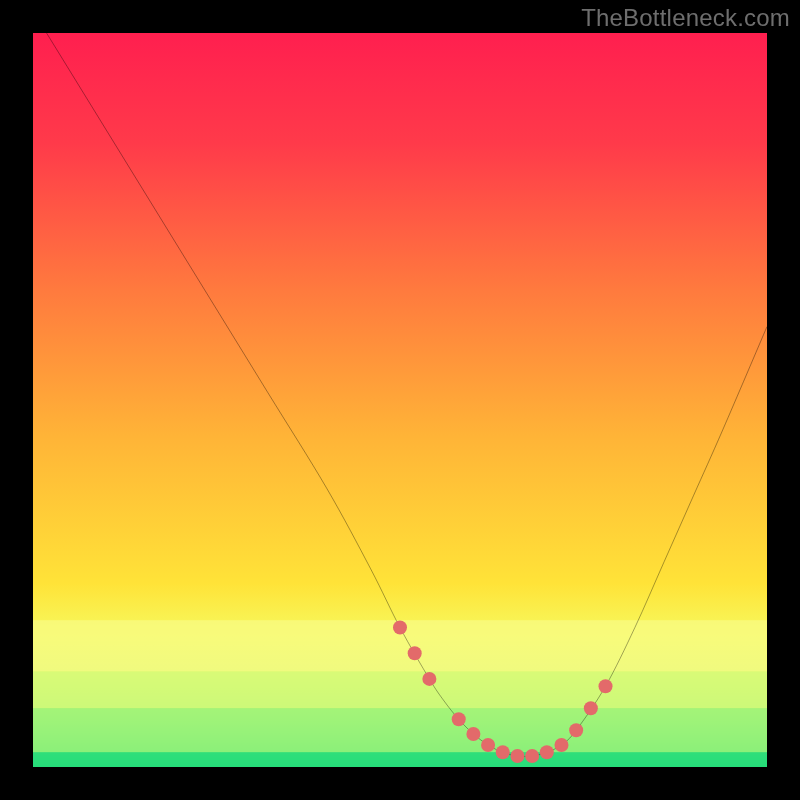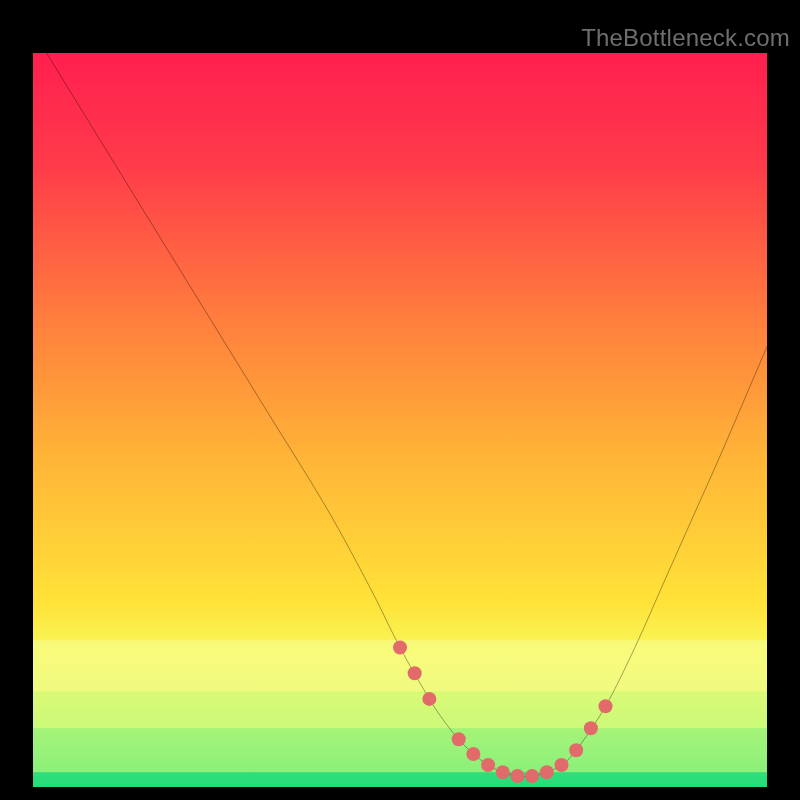--- a/index.html
+++ b/index.html
@@ -9,21 +9,20 @@
     height: 800px;
     background: #000000;
     overflow: hidden;
     font-family: Arial, Helvetica, sans-serif;
   }
   .canvas {
     position: relative;
     width: 800px;
     height: 648px;
     background: #000000;
-    margin-top: 20px;
   }
   .watermark {
     position: absolute;
     top: 4px;
     right: 10px;
     color: #6e6e6e;
     font-size: 24px;
     letter-spacing: 0.2px;
     font-weight: 400;
     user-select: none;

